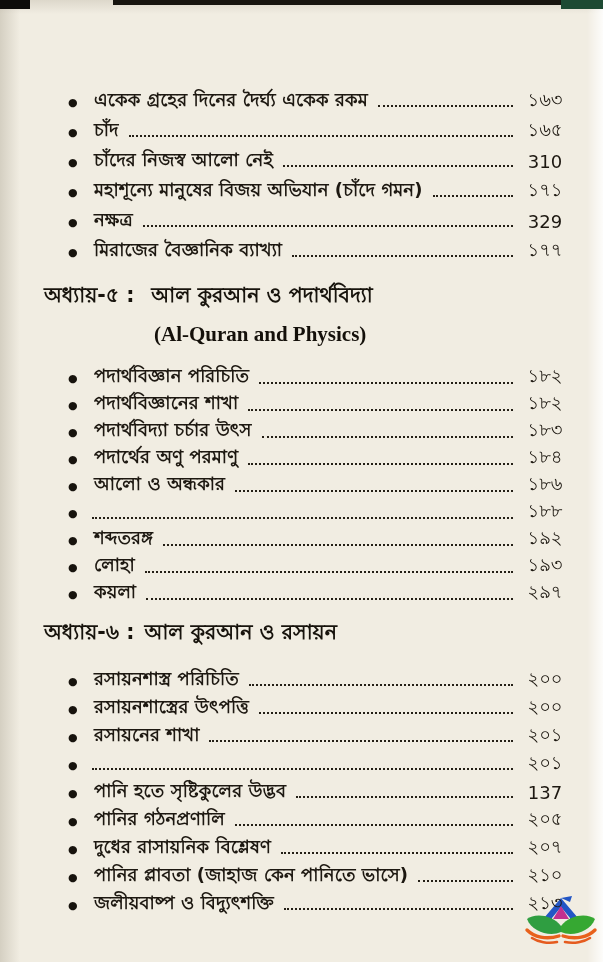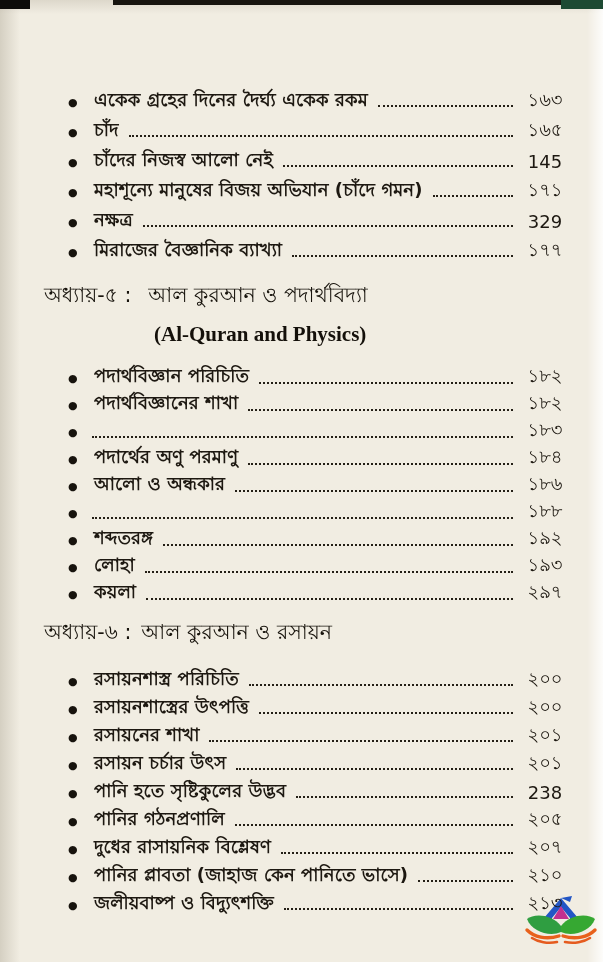--- a/index.html
+++ b/index.html
@@ -44,21 +44,21 @@
     margin:0 8px 0 10px;
     transform:translateY(5px);
   }
   .pageno{
     flex:0 0 auto;width:48px;text-align:center;
     font-size:18px;color:#1d1811;
     position:relative;z-index:3;
     white-space:nowrap;
   }
 
-  .chapter .bn{display:flex;align-items:baseline;font-weight:400;font-size:20.5px;color:#17130c;}
+  .chapter .bn{display:flex;align-items:baseline;font-weight:700;font-size:20.5px;color:#17130c;}
   .chapter .ch-label{flex:0 0 auto;}
   .chapter .ch-title{margin-left:17px;}
   .chapter .en{
     font-family:"Liberation Serif","DejaVu Serif",serif;
     font-weight:700;font-size:21px;color:#14100a;
     margin-top:8px;
   }
   .chapter-5{margin-top:14px;}
   .chapter-5 .en{margin-left:110px;}
   .chapter-6{margin-top:10px;}
@@ -93,21 +93,21 @@
           <span class="bullet">●</span>
           <span class="title">চাঁদ</span>
           <span class="leader"></span>
           <span class="pageno">১৬৫</span>
         </div>
 
         <div class="row">
           <span class="bullet">●</span>
           <span class="title">চাঁদের নিজস্ব আলো নেই</span>
           <span class="leader"></span>
-          <span class="pageno">145</span>
+          <span class="pageno">310</span>
         </div>
 
         <div class="row">
           <span class="bullet">●</span>
           <span class="title">মহাশূন্যে মানুষের বিজয় অভিযান (চাঁদে গমন)</span>
           <span class="leader"></span>
           <span class="pageno">১৭১</span>
         </div>
 
         <div class="row">
@@ -144,20 +144,21 @@
 
         <div class="row">
           <span class="bullet">●</span>
           <span class="title">পদার্থবিজ্ঞানের শাখা</span>
           <span class="leader"></span>
           <span class="pageno">১৮২</span>
         </div>
 
         <div class="row">
           <span class="bullet">●</span>
+          <span class="title">পদার্থবিদ্যা চর্চার উৎস</span>
           <span class="leader"></span>
           <span class="pageno">১৮৩</span>
         </div>
 
         <div class="row">
           <span class="bullet">●</span>
           <span class="title">পদার্থের অণু পরমাণু</span>
           <span class="leader"></span>
           <span class="pageno">১৮৪</span>
         </div>
@@ -222,30 +223,29 @@
 
         <div class="row">
           <span class="bullet">●</span>
           <span class="title">রসায়নের শাখা</span>
           <span class="leader"></span>
           <span class="pageno">২০১</span>
         </div>
 
         <div class="row">
           <span class="bullet">●</span>
-          <span class="title">রসায়ন চর্চার উৎস</span>
           <span class="leader"></span>
           <span class="pageno">২০১</span>
         </div>
 
         <div class="row">
           <span class="bullet">●</span>
           <span class="title">পানি হতে সৃষ্টিকুলের উদ্ভব</span>
           <span class="leader"></span>
-          <span class="pageno">238</span>
+          <span class="pageno">137</span>
         </div>
 
         <div class="row">
           <span class="bullet">●</span>
           <span class="title">পানির গঠনপ্রণালি</span>
           <span class="leader"></span>
           <span class="pageno">২০৫</span>
         </div>
 
         <div class="row">

